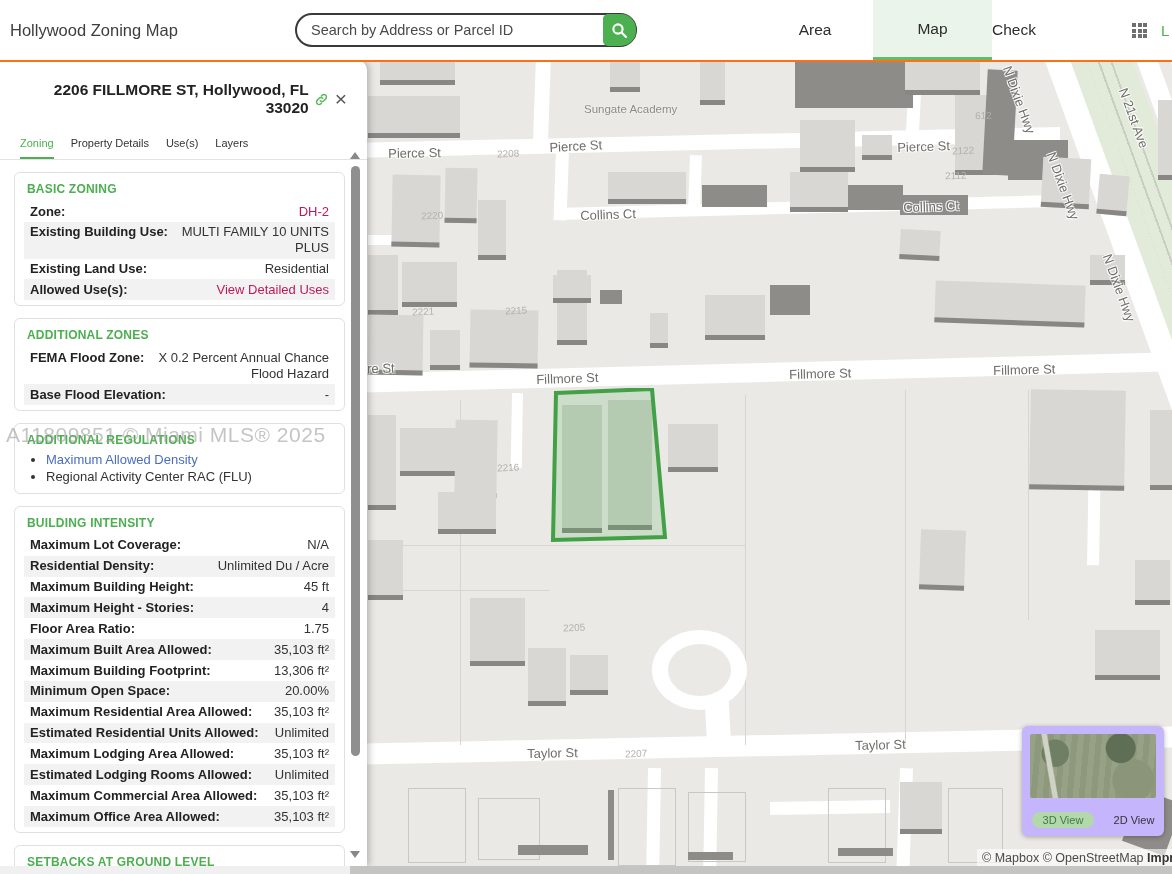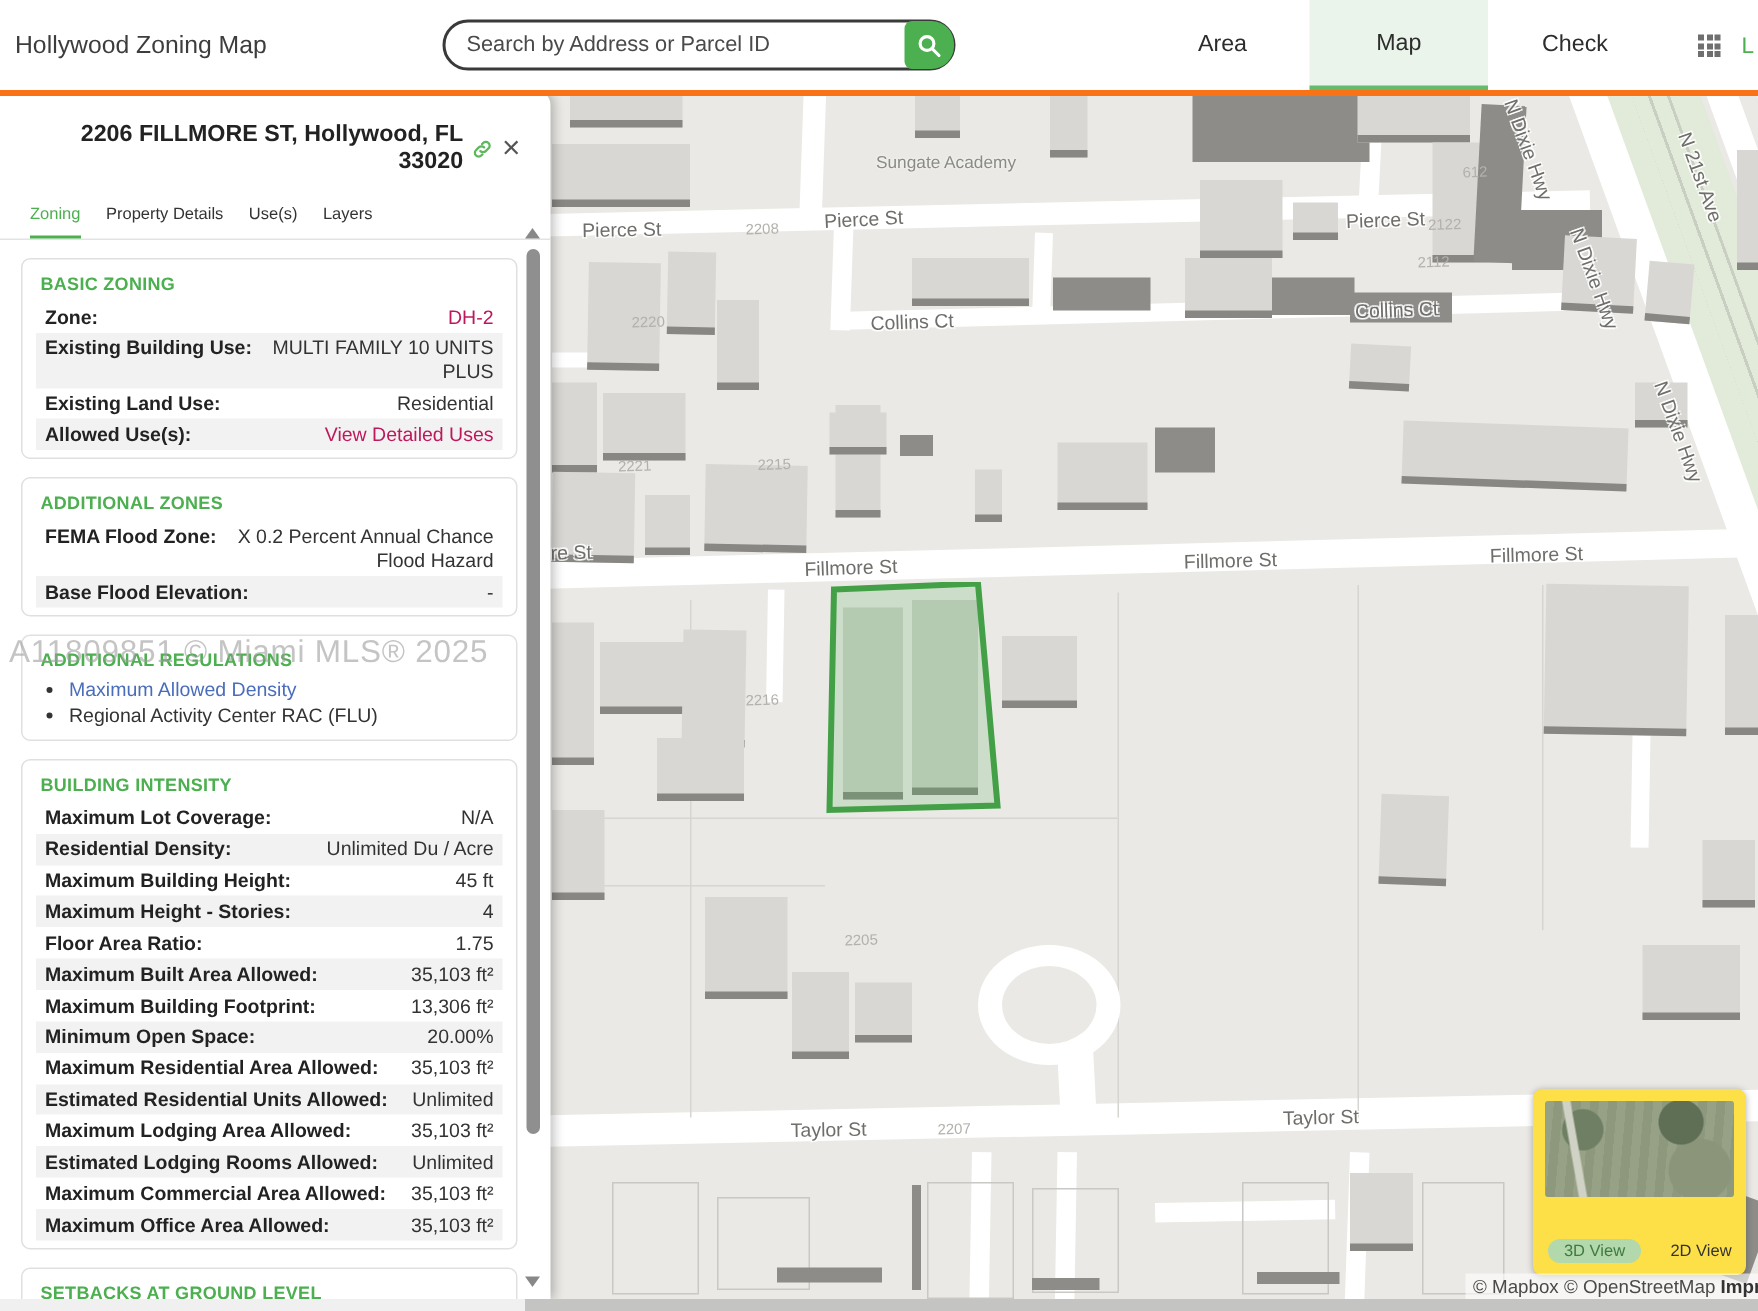--- a/index.html
+++ b/index.html
@@ -1,20 +1,20 @@
 <!DOCTYPE html>
 <html><head>
 <meta charset="utf-8">
 <style>
   html,body{margin:0;padding:0;}
   body{font-family:"Liberation Sans",sans-serif;background:#fff;}
   .page{position:relative;width:1172px;height:874px;overflow:hidden;background:#eae9e5;}
 
   
-  .topbar{position:absolute;left:0;top:0;width:1172px;height:60px;background:#fff;z-index:40;border-bottom:4px solid #f97316;}
+  .topbar{position:absolute;left:0;top:0;width:1172px;height:60px;background:#fff;z-index:40;border-bottom:2px solid #f97316;}
   .app-title{position:absolute;left:10px;top:0;height:60px;display:flex;align-items:center;font-size:16.5px;color:#3d3d3d;}
   .searchwrap{position:absolute;left:295px;top:13px;width:342px;height:34px;border:2px solid #3a3a3a;border-radius:17px;background:#fff;display:flex;align-items:center;box-sizing:border-box;}
   .searchwrap input{flex:1;border:none;outline:none;background:transparent;font-size:14.5px;color:#a16207;padding:0 6px 0 14px;font-family:"Liberation Sans",sans-serif;}
   .searchwrap input::placeholder{color:#4a4a4a;opacity:1;}
   .search-btn{width:33px;height:32px;margin-right:-1px;border:none;border-radius:5px 15px 15px 5px;background:#4caf50;display:flex;align-items:center;justify-content:center;cursor:pointer;}
   .ttab{position:absolute;top:0;height:60px;display:flex;align-items:center;justify-content:center;font-size:15.5px;color:#2d2d2d;cursor:pointer;}
   .ttab.active{background:#eaf4ea;border-bottom:3px solid #66bb6a;box-sizing:border-box;}
   .grid-icon{position:absolute;left:1132px;top:23px;display:grid;grid-template-columns:repeat(3,4px);grid-gap:1.5px;cursor:pointer;}
   .grid-icon i{width:4px;height:4px;background:#6f6f6f;}
   .apps-label{position:absolute;left:1161px;top:0;height:60px;display:flex;align-items:center;color:#4caf50;font-size:15px;cursor:pointer;}
@@ -30,21 +30,21 @@
   .green-corridor{position:absolute;background:#e2ebda;}
   .rails{position:absolute;background:repeating-linear-gradient(90deg,transparent 0 10px,#c9cec2 10px 12px);}
   .street-label{position:absolute;font-size:13px;color:#6f6e6a;white-space:nowrap;text-shadow:-1px -1px 0 rgba(255,255,255,.85),1px -1px 0 rgba(255,255,255,.85),-1px 1px 0 rgba(255,255,255,.85),1px 1px 0 rgba(255,255,255,.85);transform-origin:left top;}
   .poi-label{position:absolute;font-size:11.5px;color:#8a8a86;white-space:nowrap;text-shadow:0 0 2px #fff;}
   .parcel-label{position:absolute;font-size:10px;color:#b3b1ac;white-space:nowrap;transform:rotate(-2deg);}
   .cul-ring{position:absolute;background:#fff;border-radius:50%;}
   .cul-inner{position:absolute;background:#eae9e5;border-radius:50%;}
   .parcel-svg{position:absolute;left:548px;top:328px;}
 
   
-  .inset{position:absolute;left:1022px;top:666px;width:142px;height:124px;background:#fde047;border-radius:6px;box-shadow:0 1px 5px rgba(0,0,0,.3);z-index:5;}
+  .inset{position:absolute;left:1022px;top:666px;width:142px;height:110px;background:#c4b5fd;border-radius:6px;box-shadow:0 1px 5px rgba(0,0,0,.3);z-index:5;}
   .inset-thumb{position:absolute;left:8px;top:8px;width:126px;height:64px;border-radius:2px;background:
     linear-gradient(80deg,transparent 16%,#cfd2c4 17% 20%,transparent 21%),
     radial-gradient(circle at 20% 30%,#6f7f63 0 12%,transparent 13%),
     radial-gradient(circle at 72% 22%,#5f6f55 0 14%,transparent 15%),
     radial-gradient(circle at 82% 72%,#8b9579 0 18%,transparent 19%),
     repeating-linear-gradient(95deg,#97a186 0 6px,#8e987d 6px 12px),#909a80;}
   .inset-btns{position:absolute;left:0;bottom:8px;width:100%;display:flex;align-items:center;justify-content:space-around;}
   .btn-3d{background:#b2d8ab;color:#3f7a42;border-radius:10px;padding:2px 11px;font-size:11px;cursor:pointer;}
   .btn-2d{color:#333;font-size:11px;cursor:pointer;}
 
@@ -239,21 +239,21 @@
       <input type="text" placeholder="Search by Address or Parcel ID" style="">
       <button class="search-btn">
         <svg width="17" height="17" viewBox="0 0 17 17">
             <circle cx="7" cy="7" r="4.6" fill="none" stroke="#fff" stroke-width="2.1"></circle>
             <line x1="10.6" y1="10.6" x2="15" y2="15" stroke="#fff" stroke-width="2.1" stroke-linecap="round"></line>
           </svg>
       </button>
     </div>
     <div class="ttab" style="left:783px;width:64px;">Area</div>
     <div class="ttab active" style="left:873px;width:119px;">Map</div>
-    <div class="ttab" style="left:1018px;width:64px;">Check</div>
+    <div class="ttab" style="left:982px;width:64px;">Check</div>
     <div class="grid-icon">
         <i></i>
         <i></i>
         <i></i>
         <i></i>
         <i></i>
         <i></i>
         <i></i>
         <i></i>
         <i></i>

